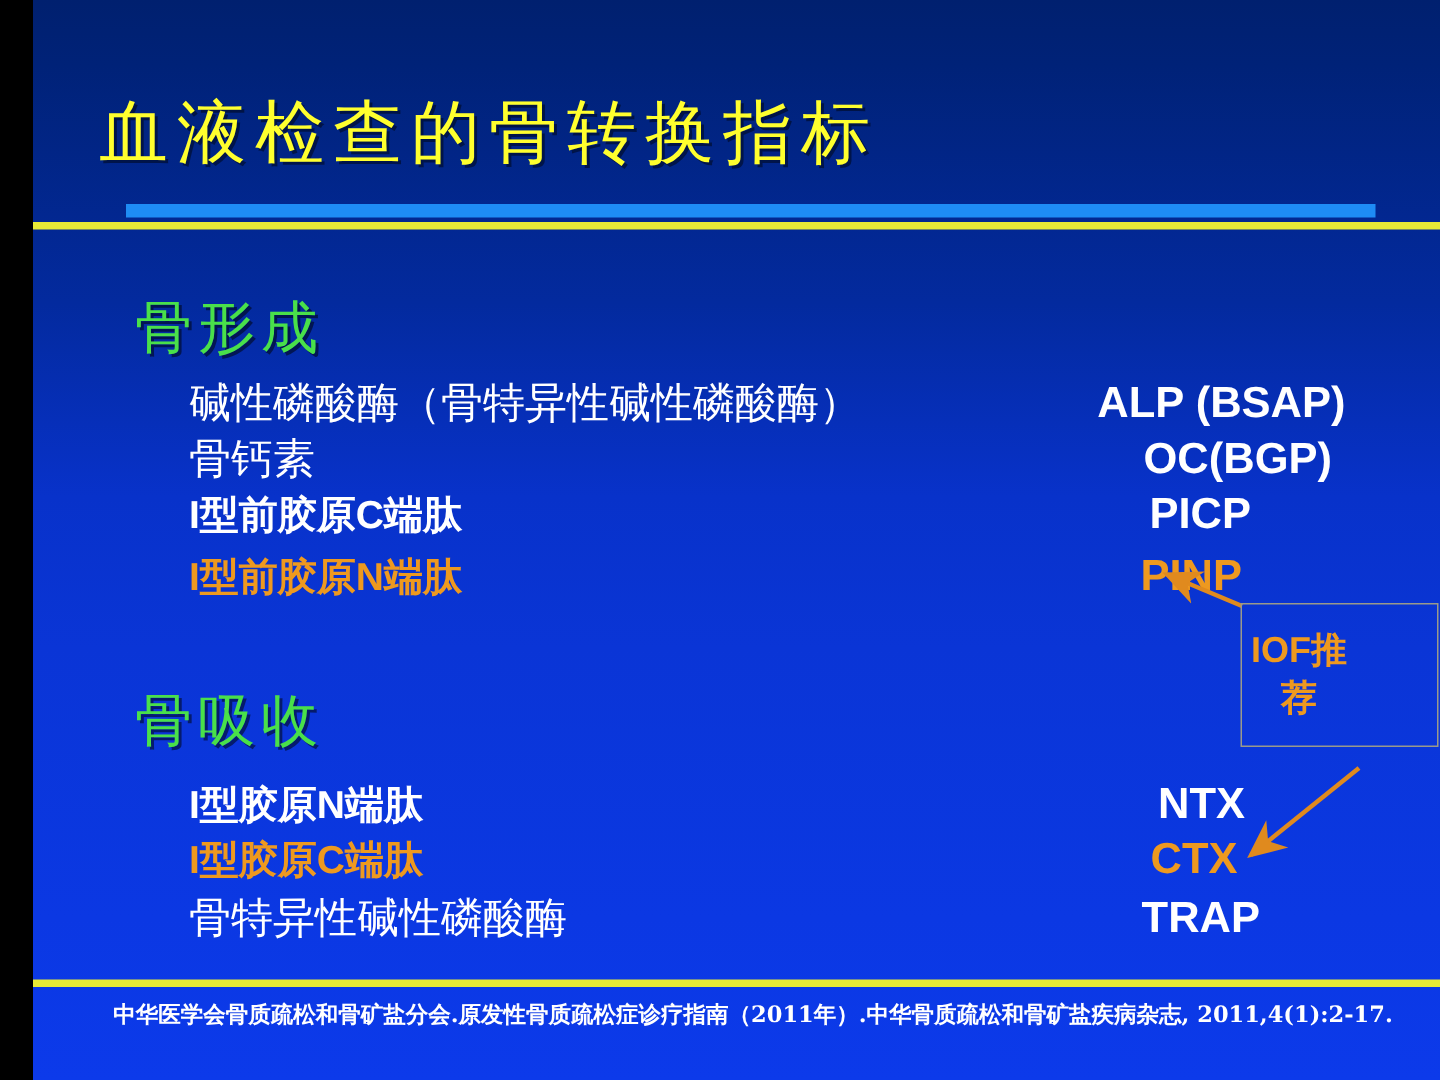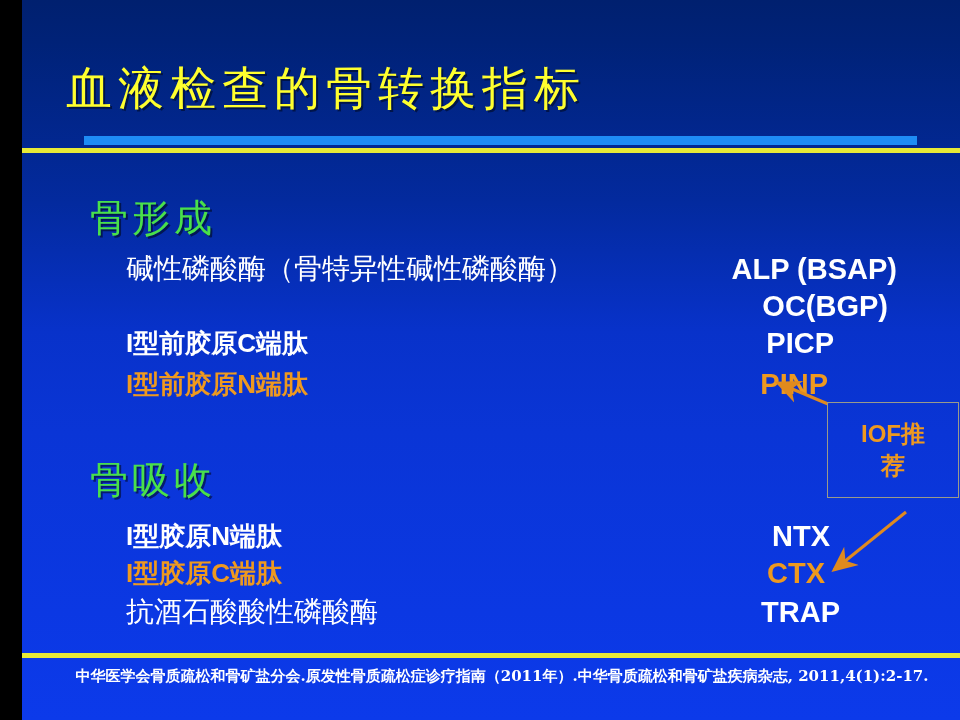--- a/index.html
+++ b/index.html
@@ -127,21 +127,20 @@
   .callout {
     position: absolute;
     left: 805px;
     top: 402px;
     width: 132px;
     height: 96px;
     border: 1px solid #9a9a8a;
     box-sizing: border-box;
     display: flex;
     align-items: center;
-    justify-content: center;
     text-align: center;
     padding: 0 6px;
   }
   .callout-text {
     font-size: 24px;
     font-weight: bold;
     color: #ee991f;
     line-height: 1.35;
     font-family: "Liberation Sans", "DejaVu Sans", sans-serif;
   }
@@ -191,20 +190,21 @@
   <div class="rule-yellow-top"></div>
 
   <div class="sect-head" id="sect-formation">骨形成</div>
 
   <div class="row" id="row-alp">
     <span class="cn">碱性磷酸酶（骨特异性碱性磷酸酶）</span>
     <span class="en right-875">ALP (BSAP)</span>
   </div>
 
   <div class="row" id="row-oc">
+    <span class="cn">骨钙素</span>
     <span class="en right-866">OC(BGP)</span>
   </div>
 
   <div class="row" id="row-picp">
     <span class="cn bold">I型前胶原C端肽</span>
     <span class="en right-812">PICP</span>
   </div>
 
   <div class="row" id="row-pinp">
     <span class="cn bold orange">I型前胶原N端肽</span>
@@ -217,21 +217,21 @@
     <span class="cn bold">I型胶原N端肽</span>
     <span class="en right-808">NTX</span>
   </div>
 
   <div class="row" id="row-ctx">
     <span class="cn bold orange">I型胶原C端肽</span>
     <span class="en right-803 orange">CTX</span>
   </div>
 
   <div class="row" id="row-trap">
-    <span class="cn">抗酒石酸酸性磷酸酶</span>
+    <span class="cn">骨特异性碱性磷酸酶</span>
     <span class="en right-818">TRAP</span>
   </div>
 
   <svg class="arrow-svg" viewBox="0 0 960 720" xmlns="http://www.w3.org/2000/svg">
     <defs>
       <marker id="ah" markerWidth="9" markerHeight="9" refX="7.5" refY="4.5" orient="auto" markerUnits="strokeWidth">
         <path d="M0,0.6 L8.6,4.5 L0,8.4 L2.6,4.5 Z" fill="#e08a1e"></path>
       </marker>
     </defs>
 

